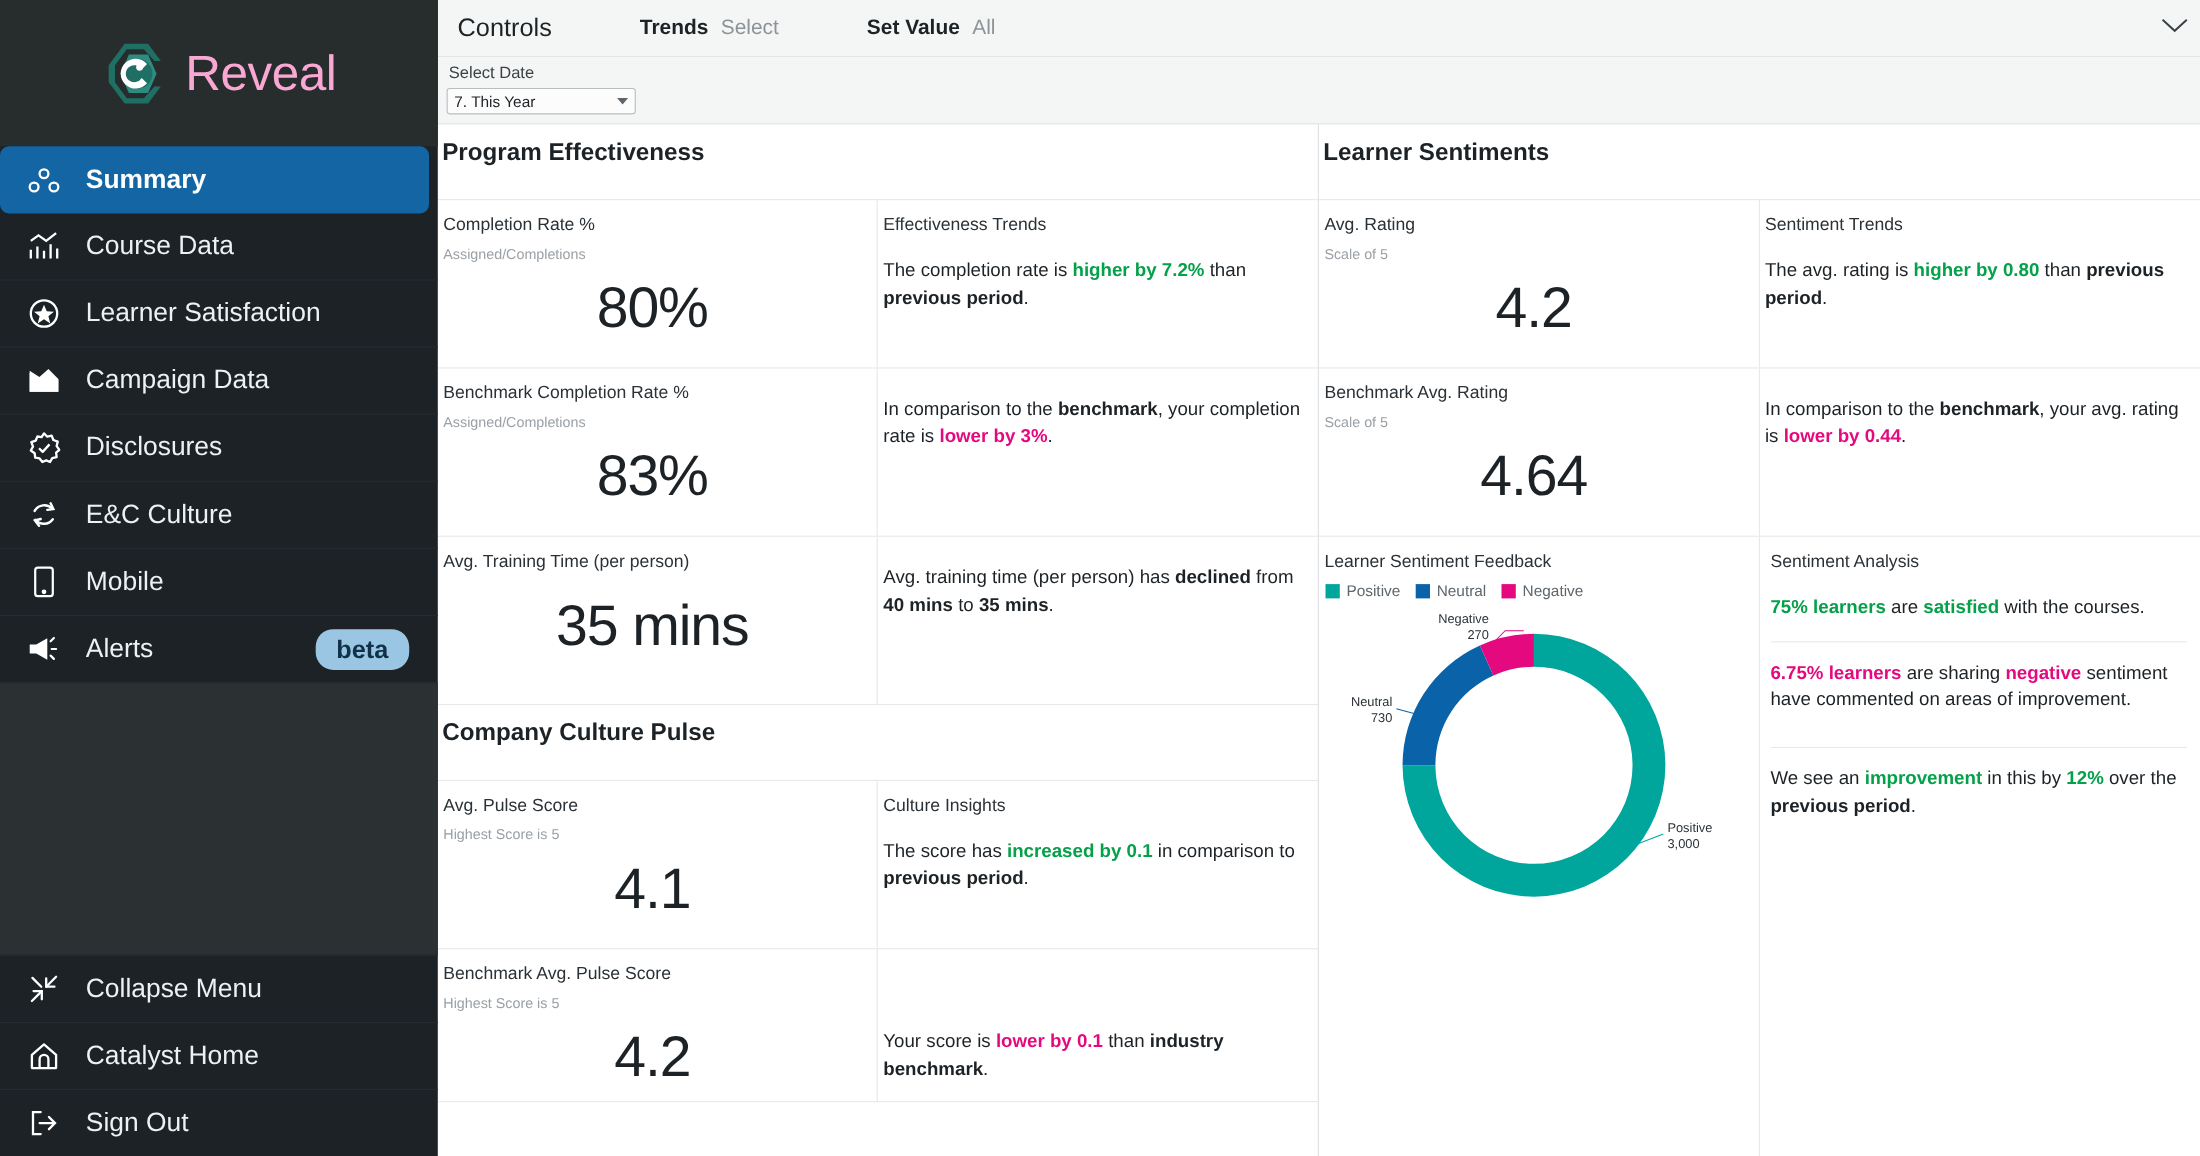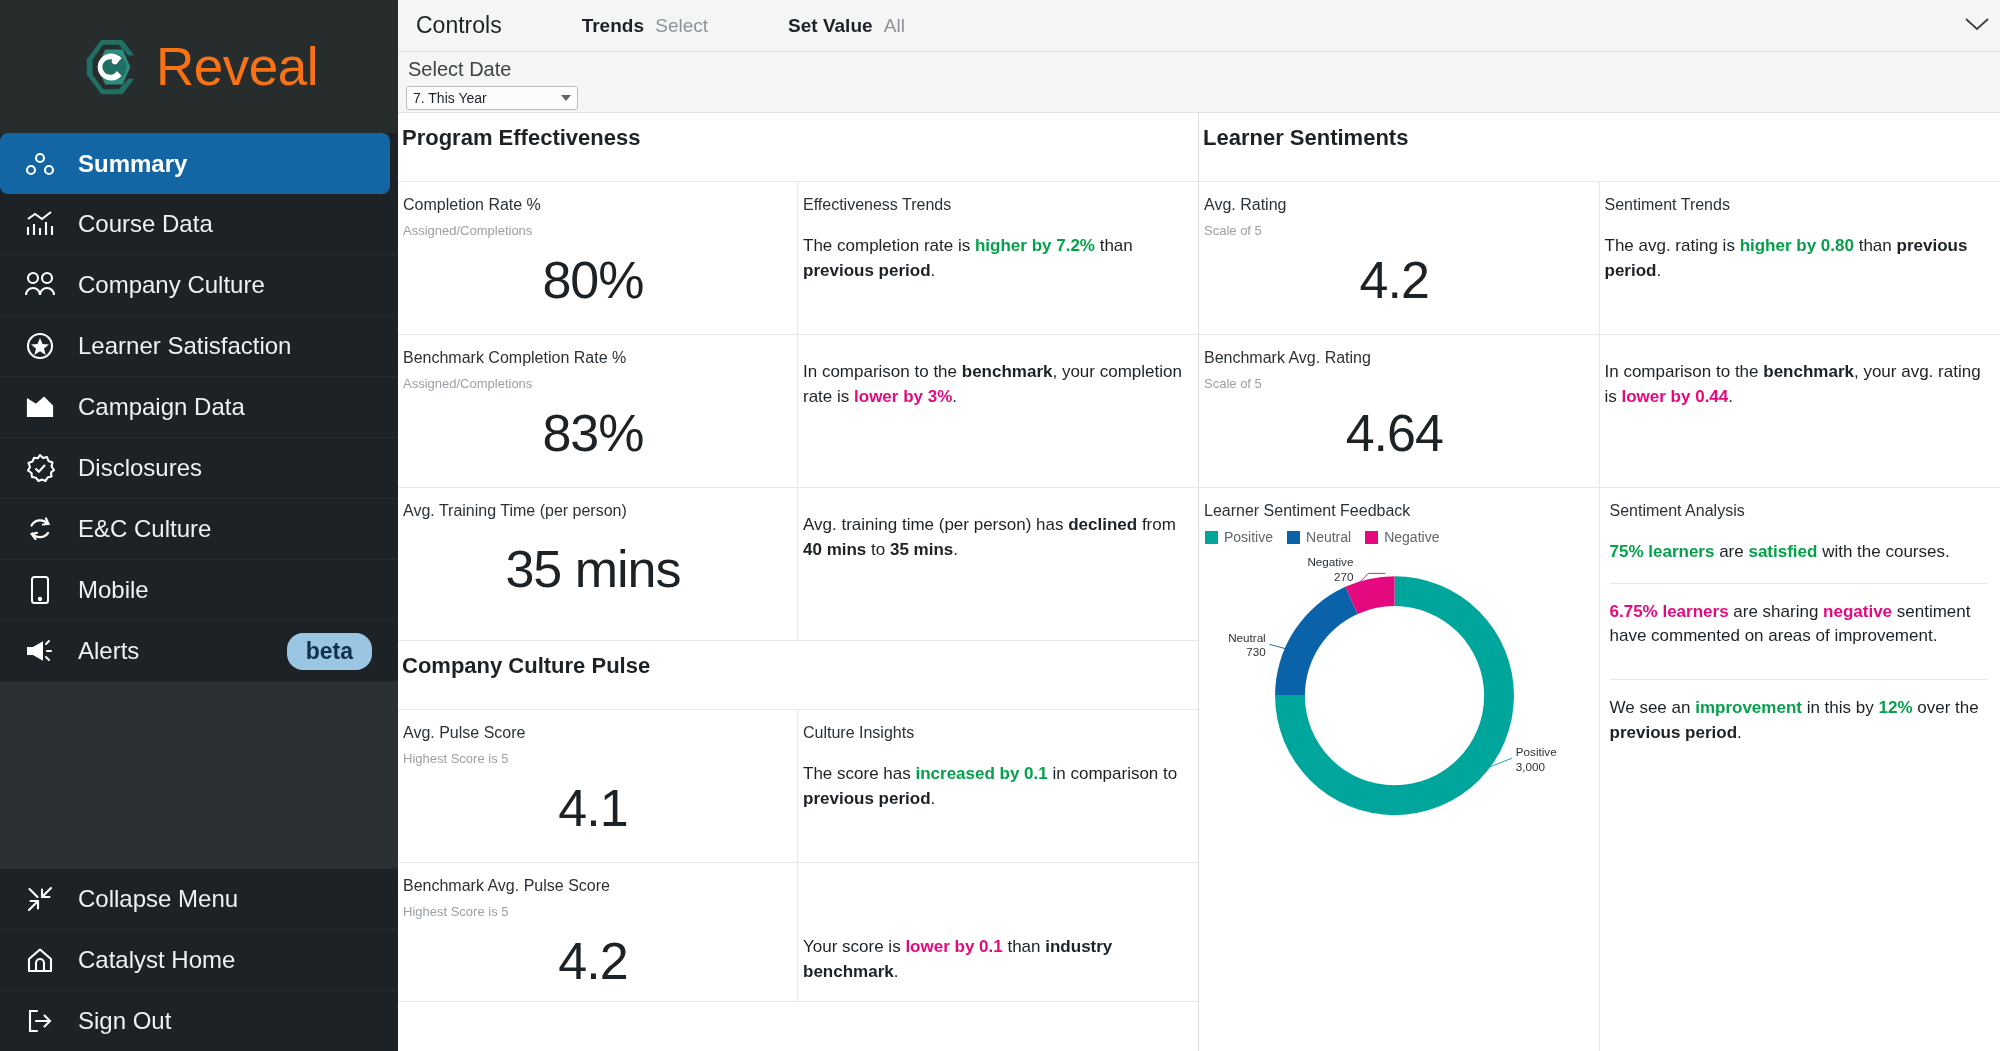--- a/index.html
+++ b/index.html
@@ -20,22 +20,22 @@
     position: relative;
   }
   .logo-area {
     height: 133px; min-height: 133px;
     background: #272c2c;
     display: flex; align-items: center; justify-content: center;
     gap: 14px;
   }
   .logo-mark { width: 62px; height: 62px; }
   .logo-text {
-    font-size: 53px; font-weight: 400; letter-spacing: -0.5px;
-    color: #f97316;
+    font-size: 45px; font-weight: 400; letter-spacing: -0.5px;
+    color: #f9a8d4;
   }
   .nav-list { flex: 0 0 auto; }
   .nav-item {
     height: 61px;
     display: flex; align-items: center;
     padding-left: 22px;
     gap: 20px;
     border-bottom: 1px solid #252b30;
     cursor: pointer;
     position: relative;
@@ -75,21 +75,21 @@
   .ctl-group .k { font-weight: 700; color: #1c2226; }
   .ctl-group .v { color: #8d9499; margin-left: 6px; }
   .chev { margin-left: auto; color:#3c4247; }
 
   .filter-bar {
     height: 61px; min-height: 61px;
     background: #f4f5f5;
     border-bottom: 1px solid #e2e4e4;
     padding: 6px 0 0 8px;
   }
-  .field-label { font-size: 20px; color: #3c4247; margin-left: 2px; }
+  .field-label { font-size: 15px; color: #3c4247; margin-left: 2px; }
   .select-box {
     margin-top: 5px;
     width: 172px; height: 24px;
     background: #fcfcfc;
     border: 1px solid #b9bdc0; border-radius: 3px;
     display: flex; align-items: center;
     padding: 0 6px;
     font-size: 14px; color: #1c2226;
     position: relative;
   }
@@ -181,31 +181,20 @@
       <div class="nav-item">
         <span class="ic">
           <svg width="30" height="28" viewBox="0 0 30 28" fill="none" stroke="#fff" stroke-width="2.1">
             <path d="M3 9 L10 4 L17 9 L26 2"></path>
             <path d="M3 25 L3 17 M9 25 L9 14 M15 25 L15 18 M21 25 L21 12 M27 25 L27 16"></path>
           </svg>
         </span>
         <span class="lbl">Course Data</span>
       </div>
 
-      <div class="nav-item">
-        <span class="ic">
-          <svg width="32" height="28" viewBox="0 0 32 28" fill="none" stroke="#fff" stroke-width="2.1">
-            <circle cx="9" cy="7" r="5"></circle>
-              <circle cx="23" cy="7" r="5"></circle>
-            <path d="M2 24 a7 7 0 0 1 14 0"></path>
-              <path d="M16 24 a7 7 0 0 1 14 0"></path>
-          </svg>
-        </span>
-        <span class="lbl">Company Culture</span>
-      </div>
 
       <div class="nav-item">
         <span class="ic">
           <svg width="30" height="30" viewBox="0 0 30 30" fill="none" stroke="#fff" stroke-width="2.1">
             <circle cx="15" cy="15" r="12"></circle>
             <path d="M15 7 L17.5 13 L24 13.4 L19 17.5 L20.7 24 L15 20.3 L9.3 24 L11 17.5 L6 13.4 L12.5 13 Z" fill="#fff" stroke="none"></path>
           </svg>
         </span>
         <span class="lbl">Learner Satisfaction</span>
       </div>

